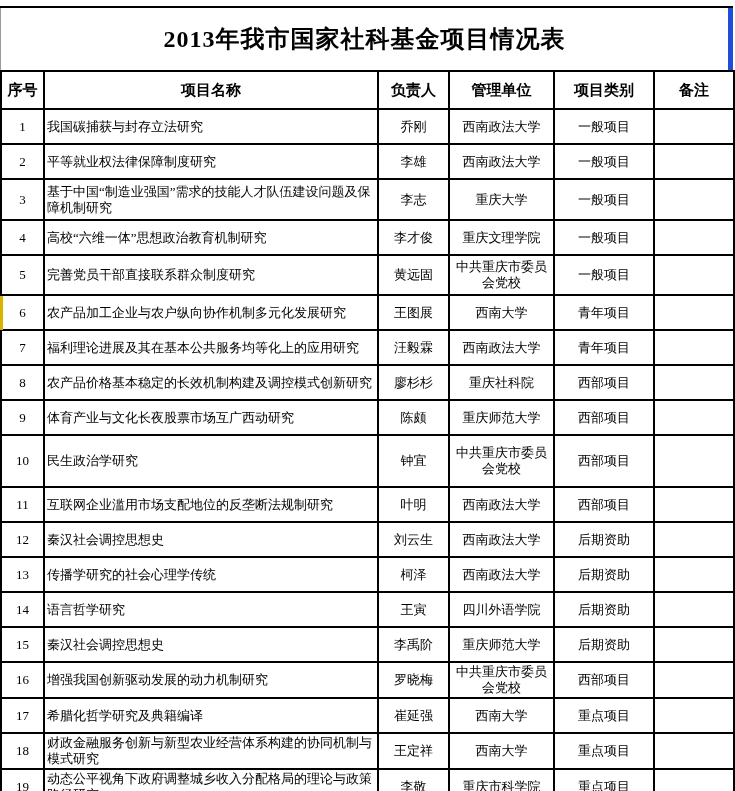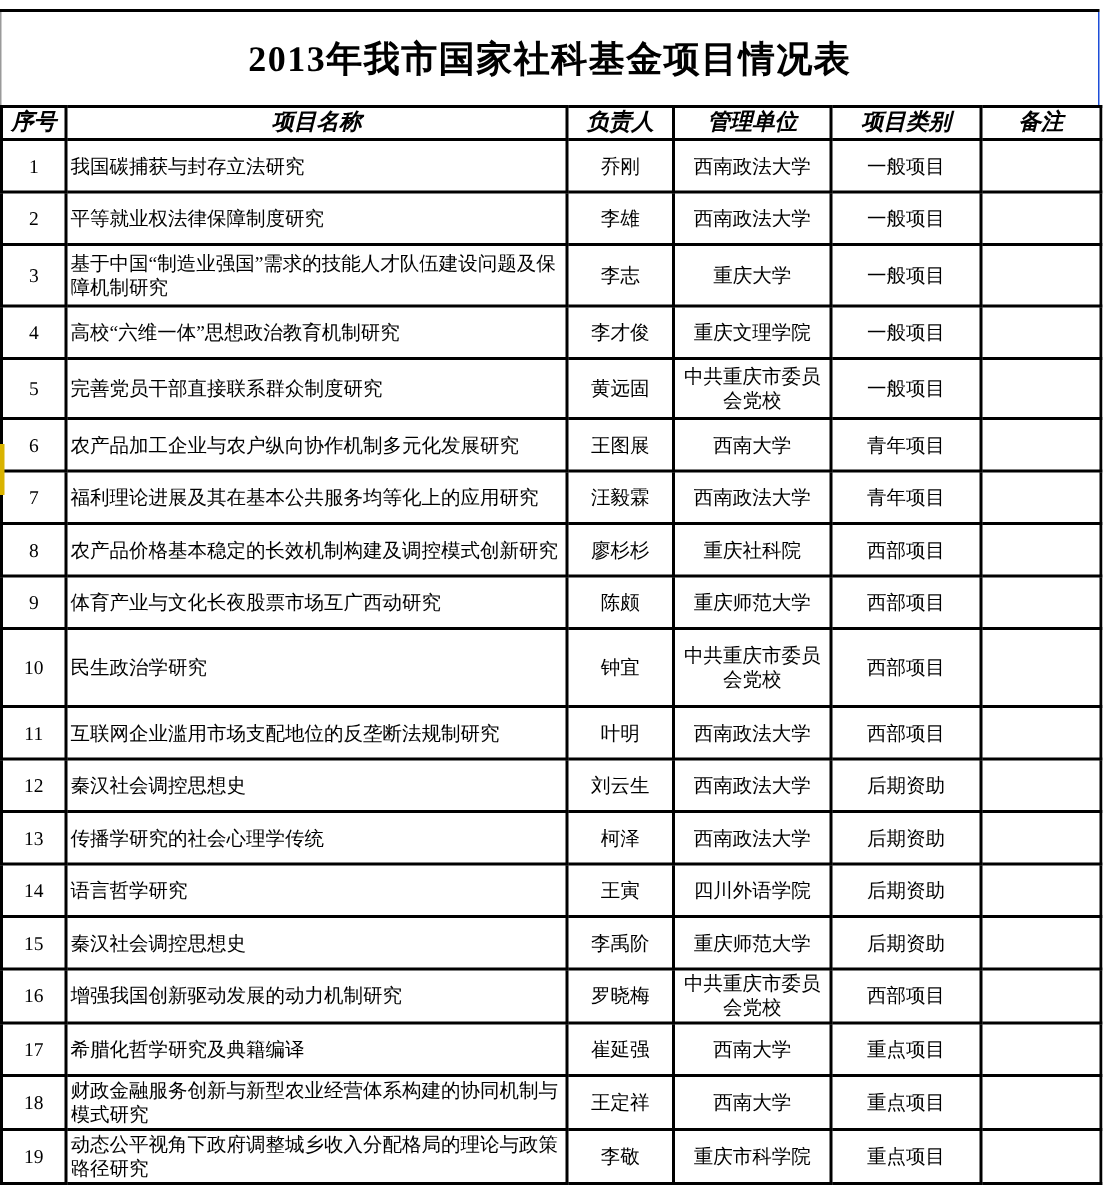--- a/index.html
+++ b/index.html
@@ -8,21 +8,21 @@
     font-family:"Liberation Serif", serif;color:#000;
     position:relative;
   }
   .sheet{
     position:absolute;top:6px;left:0;width:733px;
     border-top:2px solid #000;
   }
   .title-row{
     height:62px;
     display:flex;align-items:center;justify-content:center;
-    border-left:1px solid #9a9a9a;border-right:1px solid #1d4ed8;
+    border-left:1px solid #9a9a9a;border-right:5px solid #1d4ed8;
   }
   .title-row h1{
     margin:0;font-size:24px;font-weight:bold;letter-spacing:1px;
     font-family:"Liberation Serif", serif;
   }
   table.grid{
     border-collapse:collapse;table-layout:fixed;width:733px;
   }
   table.grid col.c-no{width:43px;}
   table.grid col.c-name{width:334px;}
@@ -31,21 +31,21 @@
   table.grid col.c-cat{width:100px;}
   table.grid col.c-note{width:80px;}
   table.grid th, table.grid td{
     border:2px solid #000;
     vertical-align:middle;
     font-size:13px;
     line-height:16px;
     padding:1px 2px;
     overflow:hidden;
   }
-  table.grid thead tr{height:22px;font-style:italic;}
+  table.grid thead tr{height:38px;}
   table.grid th{
     font-size:15px;font-weight:bold;text-align:center;white-space:nowrap;
   }
   table.grid tbody tr{height:35px;}
   table.grid tbody tr:nth-child(3){height:41px;}
   table.grid tbody tr:nth-child(5){height:40px;}
   table.grid tbody tr:nth-child(10){height:52px;}
   table.grid tbody tr:nth-child(16){height:35px;margin-left:20px;}
   table.grid tbody tr:nth-child(18){height:28px;}
   table.grid tbody tr:nth-child(19){height:28px;}

